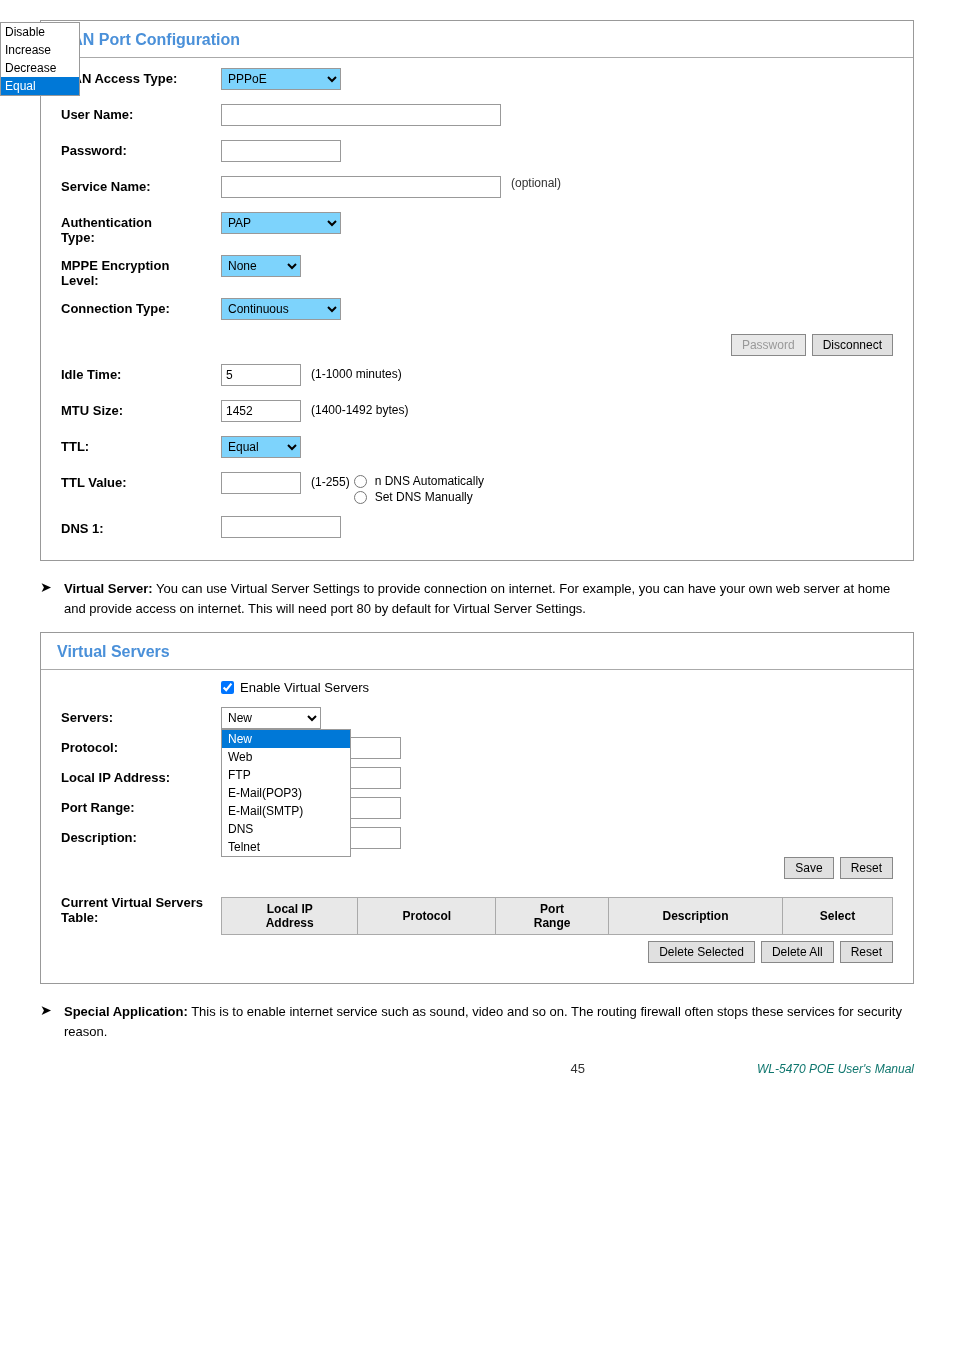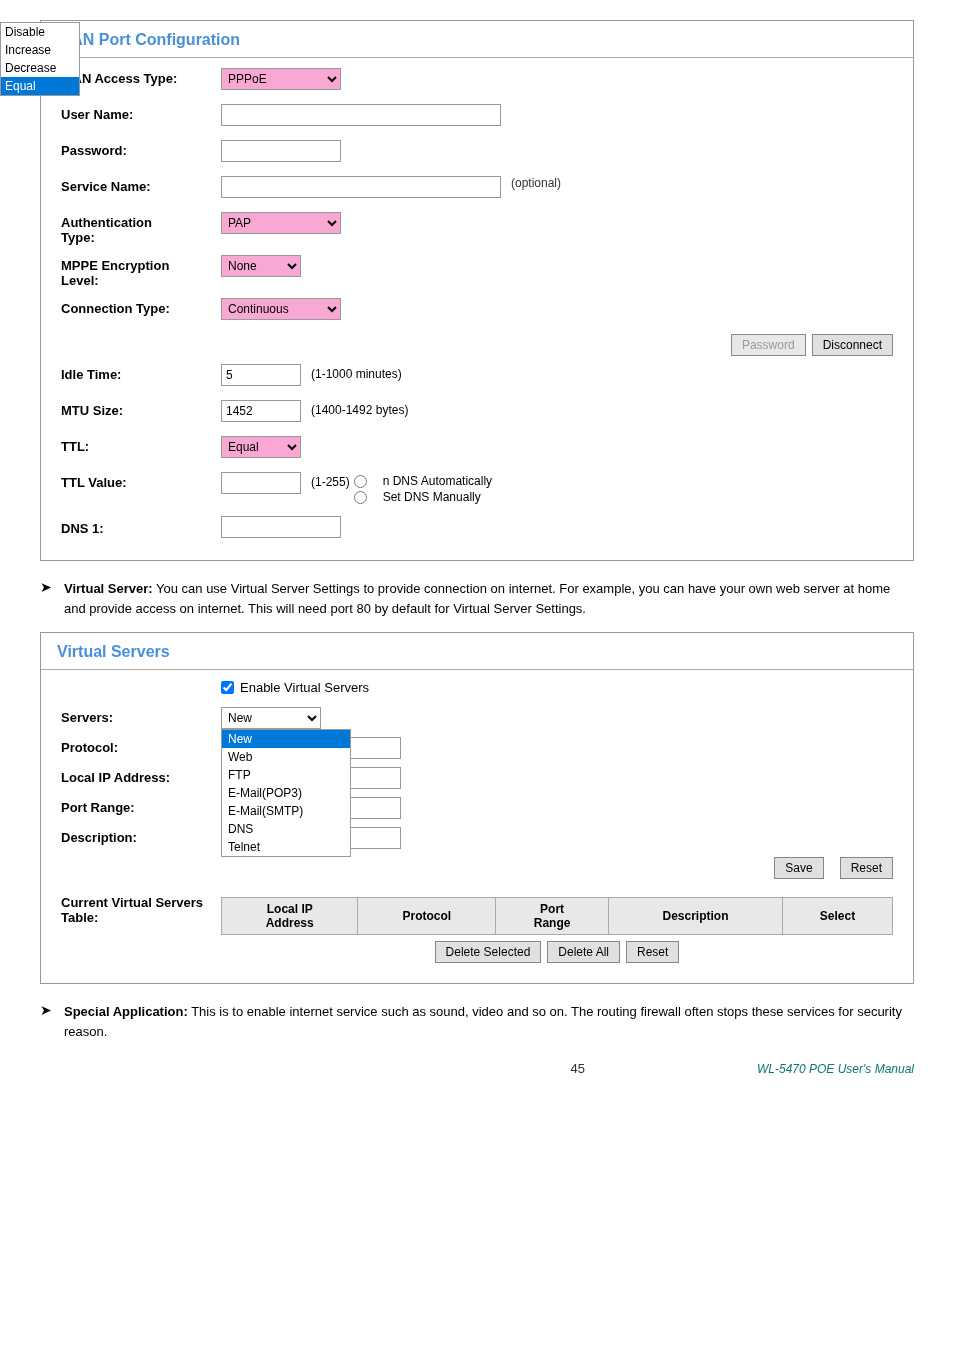--- a/index.html
+++ b/index.html
@@ -66,38 +66,38 @@
 
     input.wide { width: 280px; }
     input.medium { width: 120px; }
     input.small { width: 80px; }
 
     select {
       border: 1px solid #999;
       height: 22px;
       padding: 1px 2px;
       font-size: 12px;
-      background: #f9a8d4;
+      background: #7dd3fc;
     }
 
     select.medium { width: 120px; }
     select.small { width: 80px; }
 
     .hint-text {
       font-size: 12px;
       color: #000000;
       padding-top: 3px;
       margin-left: 6px;
     }
 
     .btn-row {
       display: flex;
       justify-content: flex-end;
       margin-bottom: 6px;
-      gap: 16px;
+      gap: 6px;
     }
 
     button {
       border: 1px solid #888;
       background: #e0e0e0;
       padding: 2px 10px;
       font-size: 12px;
       cursor: pointer;
       height: 22px;
     }
@@ -132,21 +132,21 @@
       display: flex;
       flex-direction: column;
       gap: 2px;
       font-size: 12px;
       margin-top: 2px;
     }
 
     .dns-option {
       display: flex;
       align-items: center;
-      gap: 16px;
+      gap: 8px;
     }
 
     
     .bullet-section {
       margin: 14px 0;
       display: flex;
       align-items: flex-start;
       gap: 8px;
     }
 
@@ -253,21 +253,21 @@
     }
 
     .table-area {
       flex: 1;
     }
 
     .table-btn-row {
       display: flex;
       gap: 6px;
       margin-top: 6px;
-      justify-content: center;
+      justify-content: flex-end;
     }
 
     
     .page-footer {
       display: flex;
       justify-content: space-between;
       align-items: center;
       margin-top: 20px;
       font-size: 12px;
       color: #333;

